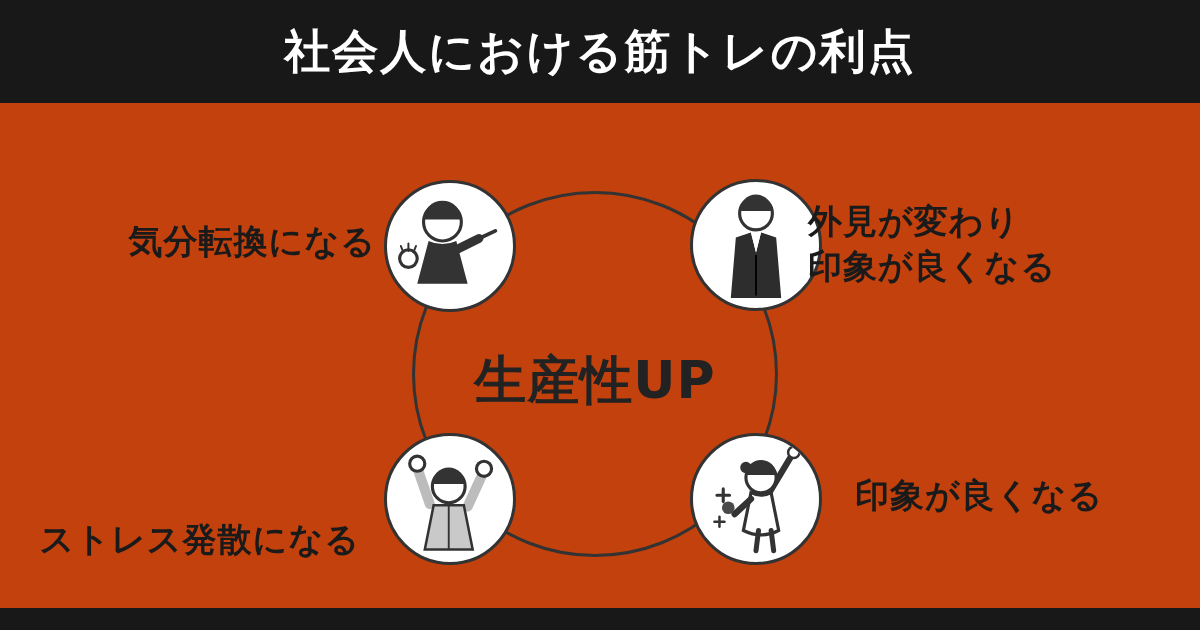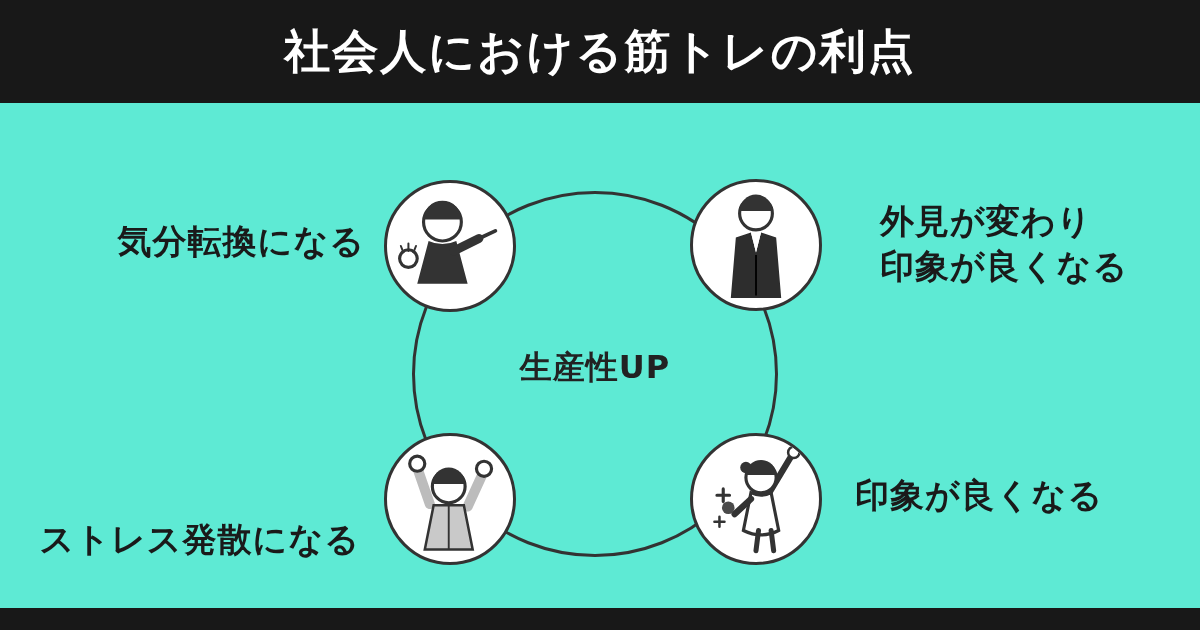--- a/index.html
+++ b/index.html
@@ -1,54 +1,54 @@
 <!DOCTYPE html>
 <html><head>
 <meta charset="utf-8">
 <style>
   * { margin:0; padding:0; box-sizing:border-box; }
   html,body { background:#e8e6e0; }
   .canvas {
     position:relative; width:1200px; height:630px;
-    background:#5eead4; overflow:hidden;
+    background:#c2410c; overflow:hidden;
     font-family:"DejaVu Sans", sans-serif;
   }
   .topbar {
     position:absolute; top:0; left:0; right:0; height:103px;
     background:#181818; display:flex; align-items:center; justify-content:center;
   }
   .topbar h1 {
     color:#ffffff; font-size:46px; font-weight:700; letter-spacing:2px;
   }
   .bottombar {
     position:absolute; bottom:0; left:0; right:0; height:22px; background:#181818;
   }
   .big-circle {
     position:absolute; left:412px; top:191px; width:366px; height:366px;
     border:3px solid #333333; border-radius:50%;
   }
   .center-label {
     position:absolute; left:412px; top:346px; width:366px; text-align:center;
-    font-size:32px; font-weight:700; color:#222222; letter-spacing:1px;
+    font-size:52px; font-weight:700; color:#222222; letter-spacing:1px;
   }
   .icon-circle {
     position:absolute; width:132px; height:132px; background:#ffffff;
     border:3px solid #333333; border-radius:50%; overflow:hidden;
   }
   .icon-circle svg { width:100%; height:100%; display:block; }
   .pos-tl { left:384px; top:180px; }
   .pos-tr { left:690px; top:179px; }
   .pos-bl { left:384px; top:433px; }
   .pos-br { left:690px; top:433px; }
   .benefit-label {
     position:absolute; font-size:34px; font-weight:700; color:#1a1a1a;
     letter-spacing:1px; white-space:pre-line; line-height:45px;
   }
-  .label-1 { left:5px; width:360px; text-align:right; top:219px; }
-  .label-2 { left:880px; top:199px; }
+  .label-1 { left:16px; width:360px; text-align:right; top:219px; }
+  .label-2 { left:808px; top:199px; }
   .label-3 { left:0; width:360px; text-align:right; top:469px;margin-top:48px; }
   .label-4 { left:855px; top:473px; }
 </style>
 </head>
 <body>
 
 <div class="canvas">
 
   <header class="topbar">
     <h1>社会人における筋トレの利点</h1>

